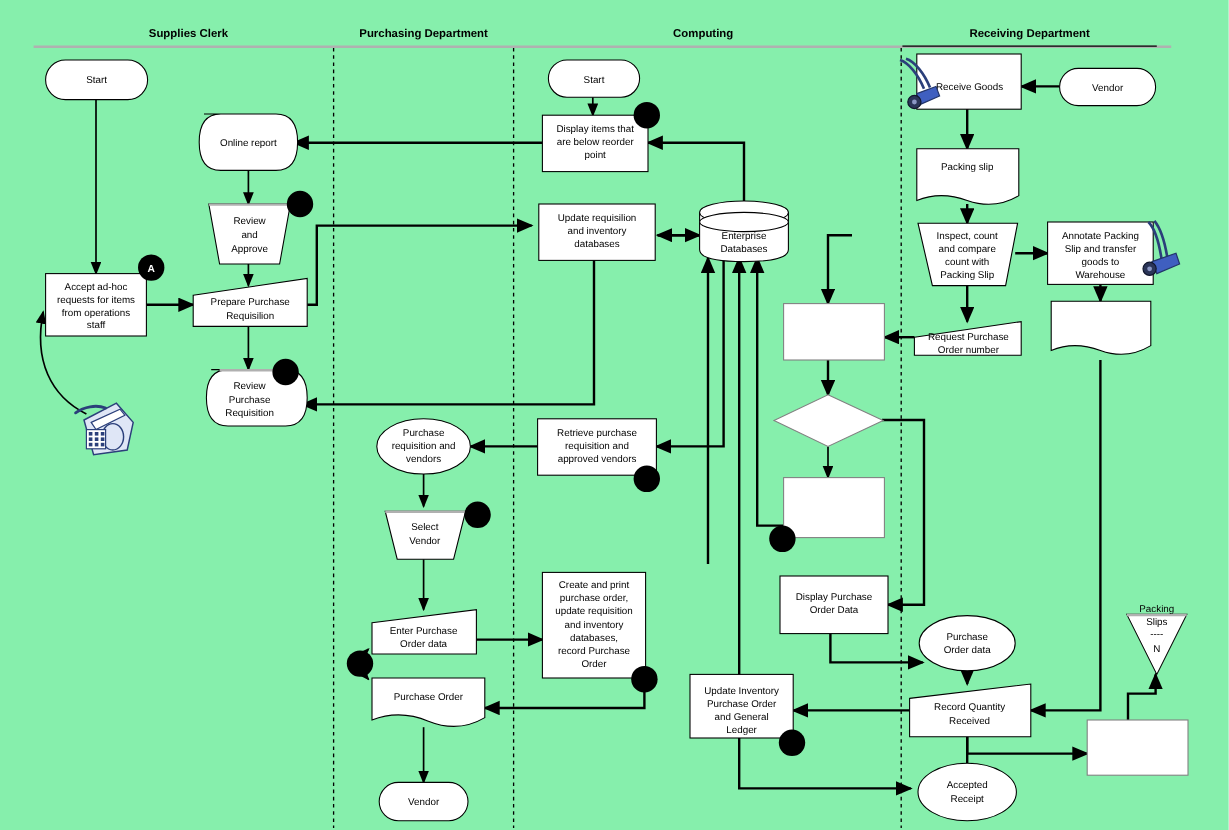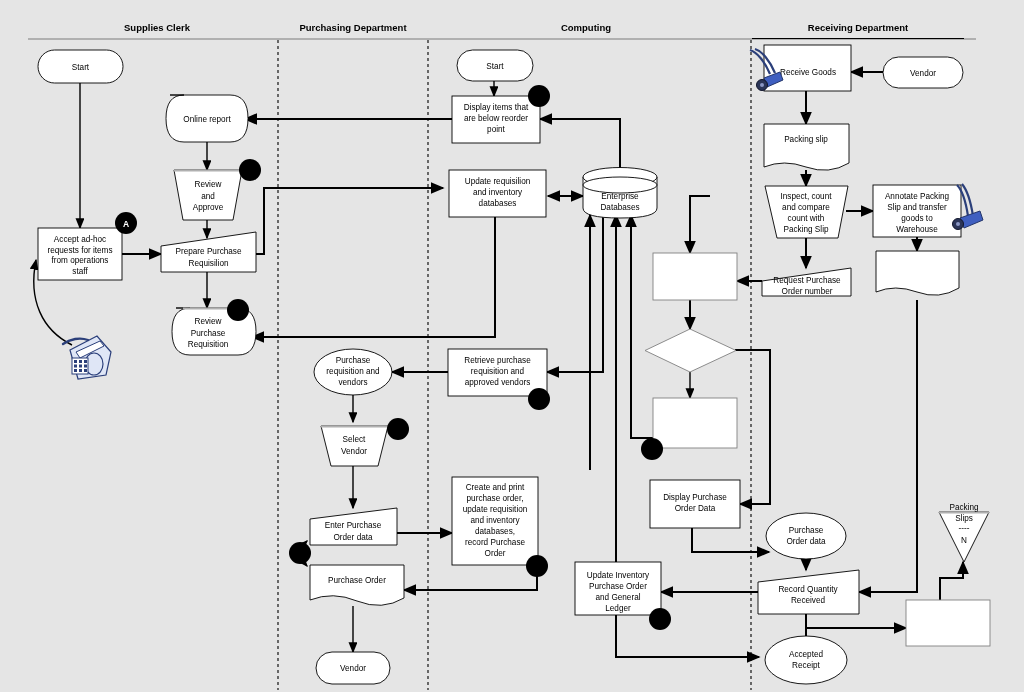--- a/index.html
+++ b/index.html
@@ -8,21 +8,21 @@
     padding: 0;
     background: #ffffff;
   }
   body {
     font-family: "Liberation Sans", sans-serif;
   }
   #canvas {
     position: relative;
     width: 1024px;
     height: 692px;
-    background: #e5e5e5;
+    background: #86efac;
     overflow: hidden;
   }
   #diagram-svg {
     position: absolute;
     left: 0;
     top: 0;
     width: 1024px;
     height: 692px;
   }
   .lane-title {

